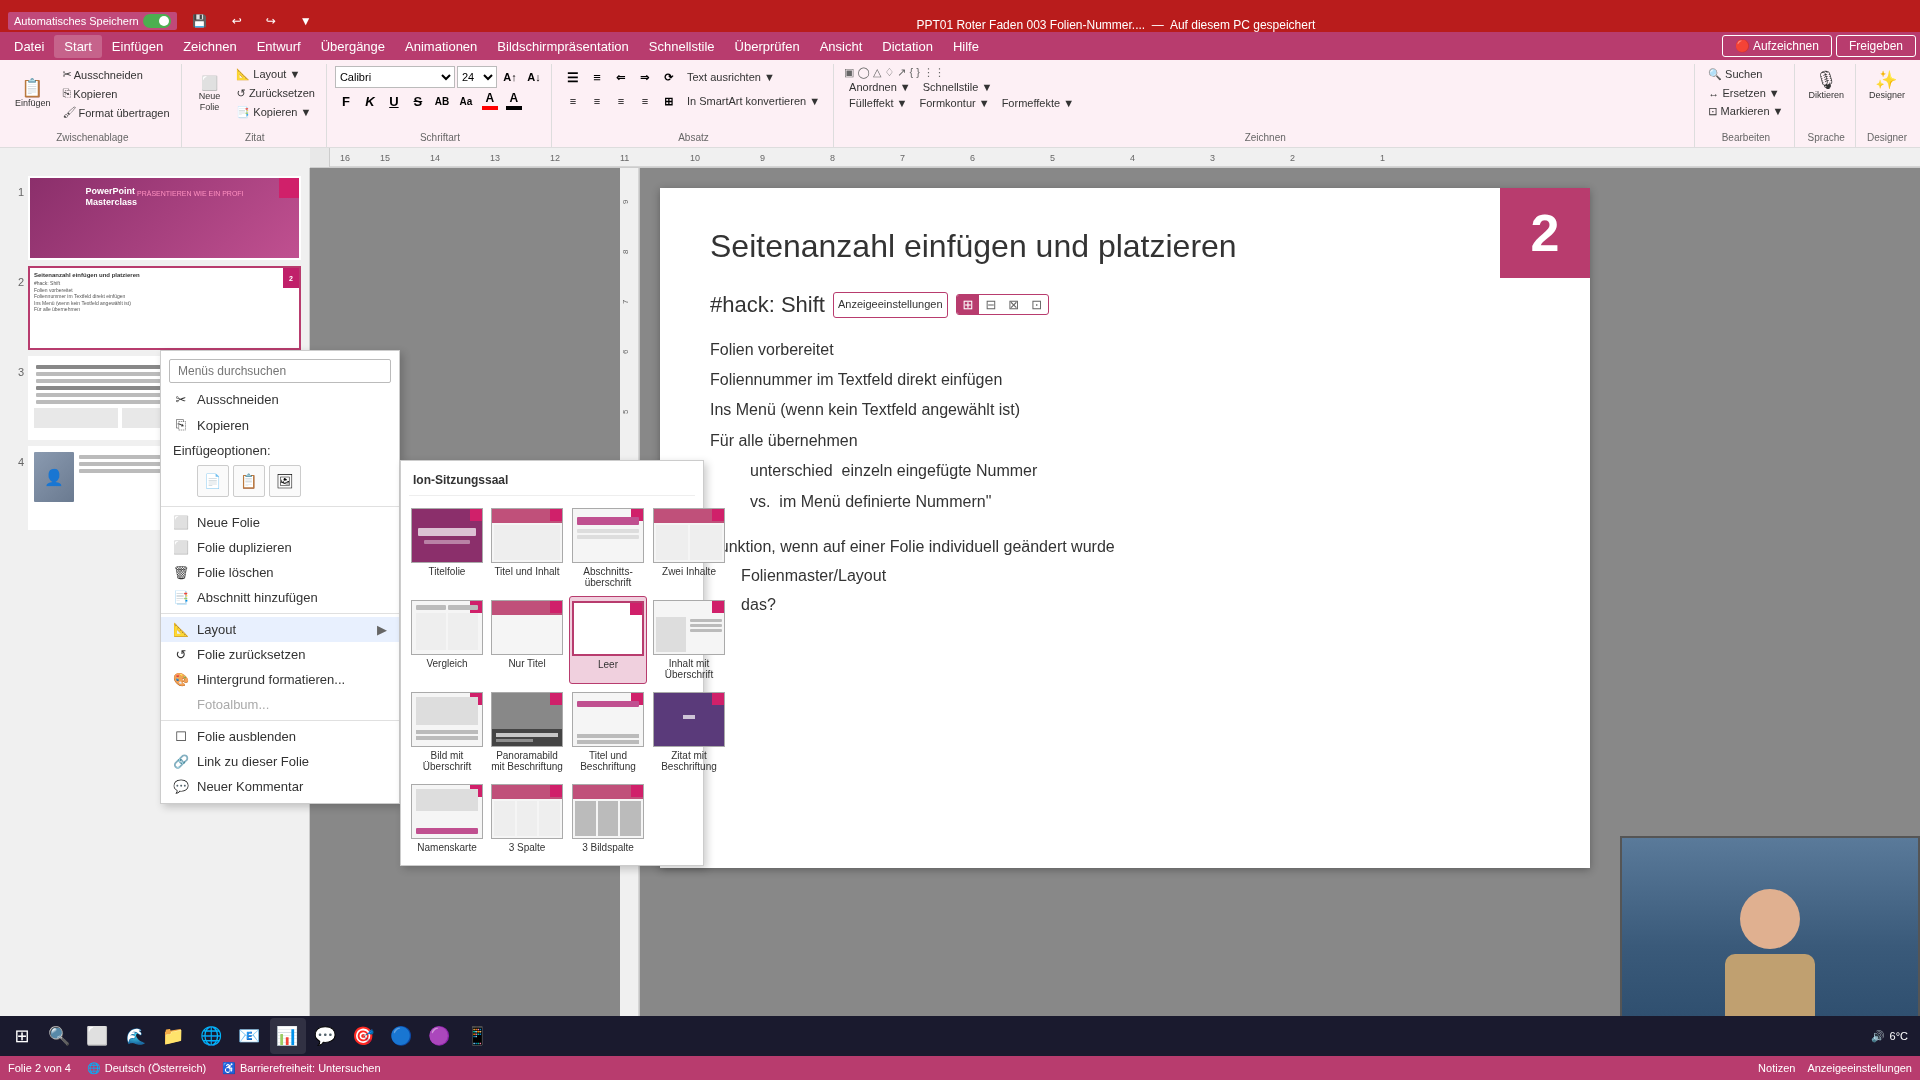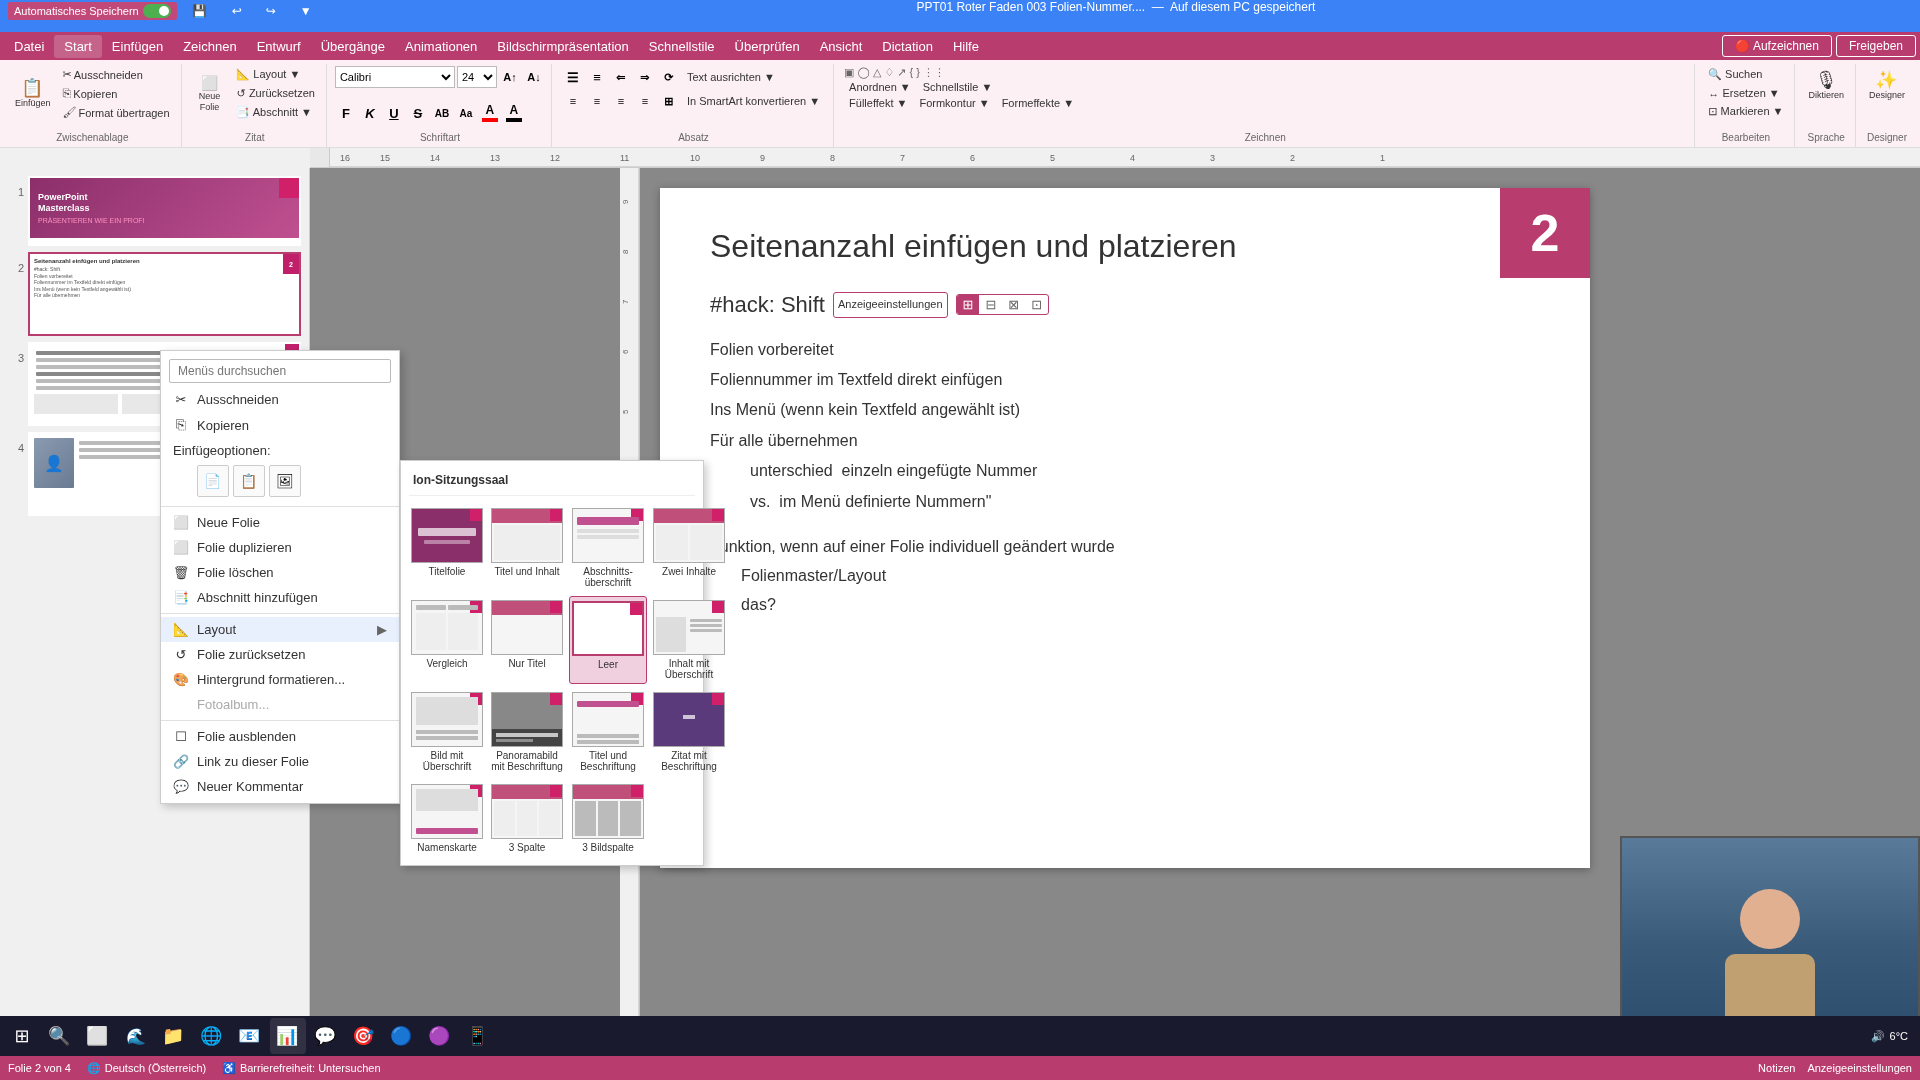--- a/index.html
+++ b/index.html
@@ -1,23 +1,23 @@
 <!DOCTYPE html>
 <html><head>
   <meta charset="utf-8">
   <style>
     * { box-sizing: border-box; margin: 0; padding: 0; }
     body { font-family: 'Segoe UI', Arial, sans-serif; font-size: 12px; background: #f0f0f0; overflow: hidden; width: 1920px; height: 1080px; }
 
     
     #title-bar {
       height: 32px;
-      background: #3b82f6;
-      display: flex;
-      align-items: flex-start;
+      background: #b91c1c;
+      display: flex;
+      align-items: flex-end;
       padding: 0 8px;
       color: white;
       font-size: 12px;
       justify-content: space-between;
     }
     #title-bar .left { display: flex; align-items: center; gap: 8px; }
     #title-bar .center { flex: 1; text-align: center; font-size: 12px; }
     #title-bar .right { display: flex; align-items: center; gap: 8px; }
     .autosave-toggle { background: #c0497a; border: none; color: white; padding: 2px 6px; border-radius: 2px; font-size: 11px; cursor: pointer; display: flex; align-items: center; gap: 4px; }
     .toggle-switch { width: 28px; height: 14px; background: #4caf50; border-radius: 7px; display: inline-block; position: relative; }
@@ -94,21 +94,21 @@
       border: 2px solid transparent;
       flex: 1;
       background: white;
       min-height: 70px;
       position: relative;
       overflow: hidden;
     }
     .slide-img.active { border-color: #b83c6e; }
 
     
-    .s1-bg { background: linear-gradient(135deg, #8B2F6B 0%, #c05090 100%); height: 60px; display: flex; flex-direction: column; justify-content: center; padding: 8px; }
+    .s1-bg { background: linear-gradient(135deg, #8B2F6B 0%, #c05090 100%); height: 80px; display: flex; flex-direction: row; justify-content: center; padding: 8px; }
     .s1-title { color: white; font-size: 9px; font-weight: bold; line-height: 1.2; }
     .s1-sub { color: #ff90c0; font-size: 7px; margin-top: 4px; }
     .s1-corner { position: absolute; top: 0; right: 0; width: 20px; height: 20px; background: #d0206a; }
 
     
     .s2-bg { background: white; height: 80px; padding: 4px; }
     .s2-title { font-size: 6px; color: #333; font-weight: bold; margin-bottom: 2px; }
     .s2-text { font-size: 5px; color: #555; line-height: 1.3; }
     .s2-corner { position: absolute; top: 0; right: 0; width: 16px; height: 20px; background: #c0206a; display: flex; align-items: center; justify-content: center; color: white; font-size: 7px; font-weight: bold; }
 
@@ -367,28 +367,28 @@
   <div class="ribbon-group">
     <div class="ribbon-row">
       <button class="ribbon-btn large">
         <span class="icon-sm">⬜</span>
         <span>Neue</span>
         <span>Folie</span>
       </button>
       <div style="display:flex; flex-direction:column; gap:2px;">
         <button class="ribbon-btn-sm">📐 Layout ▼</button>
         <button class="ribbon-btn-sm">↺ Zurücksetzen</button>
-        <button class="ribbon-btn-sm">📑 Abschnitt ▼</button>
+        <button class="ribbon-btn-sm">📑 Kopieren ▼</button>
       </div>
     </div>
     <div class="ribbon-group-label">Zitat</div>
   </div>
 
   <div class="ribbon-group">
-    <div class="ribbon-row" style="margin-bottom:14px;">
+    <div class="ribbon-row" style="margin-bottom:2px;">
       <select class="font-select">
         <option>Calibri</option>
       </select>
       <select class="font-size-select">
         <option>24</option>
       </select>
       <button class="format-btn" style="font-size:11px;">A↑</button>
       <button class="format-btn" style="font-size:11px;">A↓</button>
     </div>
     <div class="ribbon-row">

